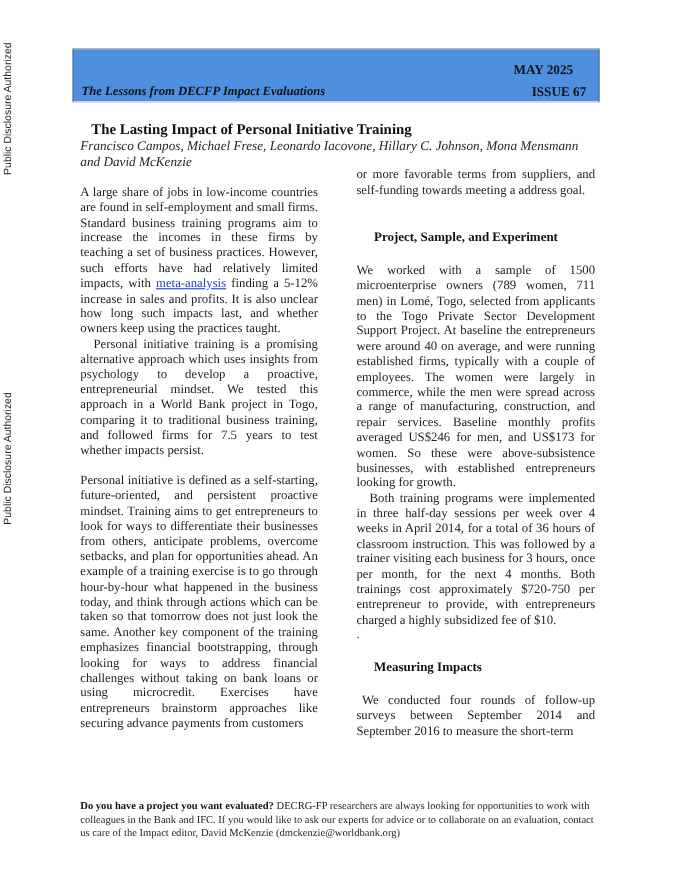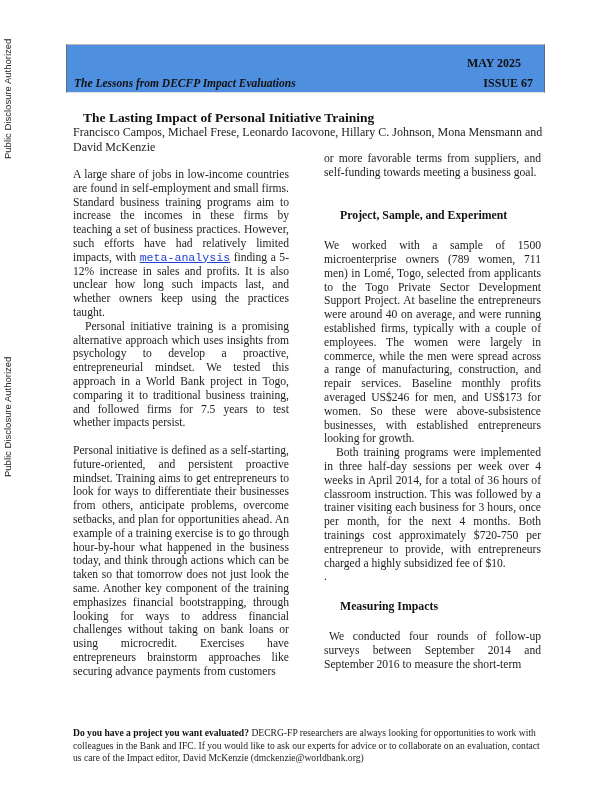--- a/index.html
+++ b/index.html
@@ -6,30 +6,30 @@
   body { width:612px; height:792px; position:relative; overflow:hidden; font-family:"Liberation Serif", serif; color:#1a1a1a; }
   .side { position:absolute; left:2px; width:18px; font-family:"Liberation Sans", sans-serif; font-size:9.5px; color:#222; writing-mode:vertical-rl; transform:rotate(180deg); white-space:nowrap; }
   .side.s1 { top:34px; height:125px; }
   .side.s2 { top:352px; height:125px; }
   .header { position:absolute; left:66px; top:44px; width:479px; height:49px; background:#4f8fe0; border-top:1px solid #b8b8b8; border-left:1px solid #5a6b85; border-right:1px solid #5a6b85; border-bottom:1px solid #e0e0e0; box-sizing:border-box; }
   .h-title { position:absolute; left:7px; top:2px; font-size:25px; font-weight:bold; color:#111; letter-spacing:0.2px; }
   .h-sub { position:absolute; left:7px; top:32px; font-size:11.5px; font-weight:bold; font-style:italic; color:#111;text-align:right; }
   .h-date { position:absolute; right:23px; top:11px; font-size:12px; font-weight:bold; color:#111; }
   .h-issue { position:absolute; right:11px; top:31px; font-size:12px; font-weight:bold; color:#111; }
   .art-title { position:absolute; left:83px; top:110px; font-size:13.5px; font-weight:bold; color:#111; }
-  .authors { position:absolute; left:73px; top:125px; width:470px; font-size:12px; line-height:14.5px; color:#222; }
+  .authors { position:absolute; left:73px; top:125px; width:470px; font-size:12px; font-style:italic; line-height:14.5px; color:#222; }
   .col { position:absolute; font-size:11.6px; line-height:13.8px; text-align:justify; color:#1d1d1d; }
   .col1 { left:73px; top:168px; width:216px; }
   .col2 { left:324px; top:152px; width:217px; }
   .col p { margin:0; }
   .col .ind { text-indent:12px; }
   .col .ind2 { text-indent:5px; }
   .col h3 { margin:16px; font-size:11.8px; font-weight:bold; line-height:13.8px; color:#111; }
   .gap { height:13.8px; }
-  a.link { color:#1f3fd0; text-decoration:underline;font-family:Liberation Mono, monospace; }
+  a.link { color:#1f3fd0; text-decoration:underline; }
   .footer { position:absolute; left:73px; top:727px; width:470px; font-size:9.6px; line-height:12.6px; color:#222; }
   .footer b { color:#111; }
 </style>
 </head>
 <body>
 
 <div class="side s1">Public Disclosure Authorized</div>
 <div class="side s2">Public Disclosure Authorized</div>
 
 <div class="header">
@@ -42,21 +42,21 @@
 <div class="authors">Francisco Campos, Michael Frese, Leonardo Iacovone, Hillary C. Johnson, Mona Mensmann and David McKenzie</div>
 
 <div class="col col1">
   <p><span>A large share of jobs in low-income countries are found in self-employment and small firms. Standard business training programs aim to increase the incomes in these firms by teaching a set of business practices. However, such efforts have had relatively limited impacts, with </span><a class="link">meta-analysis</a><span> finding a 5-12% increase in sales and profits. It is also unclear how long such impacts last, and whether owners keep using the practices taught.</span></p>
   <p class="ind">Personal initiative training is a promising alternative approach which uses insights from psychology to develop a proactive, entrepreneurial mindset. We tested this approach in a World Bank project in Togo, comparing it to traditional business training, and followed firms for 7.5 years to test whether impacts persist.</p>
   <div class="gap"></div>
   <p>Personal initiative is defined as a self-starting, future-oriented, and persistent proactive mindset. Training aims to get entrepreneurs to look for ways to differentiate their businesses from others, anticipate problems, overcome setbacks, and plan for opportunities ahead. An example of a training exercise is to go through hour-by-hour what happened in the business today, and think through actions which can be taken so that tomorrow does not just look the same. Another key component of the training emphasizes financial bootstrapping, through looking for ways to address financial challenges without taking on bank loans or using microcredit. Exercises have entrepreneurs brainstorm approaches like securing advance payments from customers</p>
 </div>
 
 <div class="col col2">
-  <p>or more favorable terms from suppliers, and self-funding towards meeting a business goal.</p>
+  <p>or more favorable terms from suppliers, and self-funding towards meeting a address goal.</p>
   <div class="gap"></div>
   <h3>Project, Sample, and Experiment</h3>
   <p>We worked with a sample of 1500 microenterprise owners (789 women, 711 men) in Lomé, Togo, selected from applicants to the Togo Private Sector Development Support Project. At baseline the entrepreneurs were around 40 on average, and were running established firms, typically with a couple of employees. The women were largely in commerce, while the men were spread across a range of manufacturing, construction, and repair services. Baseline monthly profits averaged US$246 for men, and US$173 for women. So these were above-subsistence businesses, with established entrepreneurs looking for growth.</p>
   <p class="ind">Both training programs were implemented in three half-day sessions per week over 4 weeks in April 2014, for a total of 36 hours of classroom instruction. This was followed by a trainer visiting each business for 3 hours, once per month, for the next 4 months. Both trainings cost approximately $720-750 per entrepreneur to provide, with entrepreneurs charged a highly subsidized fee of $10.</p>
   <p>.</p>
   <h3>Measuring Impacts</h3>
   <p class="ind2">We conducted four rounds of follow-up surveys between September 2014 and September 2016 to measure the short-term</p>
 </div>
 
 <div class="footer"><b>Do you have a project you want evaluated?</b><span> DECRG-FP researchers are always looking for opportunities to work with colleagues in the Bank and IFC. If you would like to ask our experts for advice or to collaborate on an evaluation, contact us care of the Impact editor, David McKenzie (dmckenzie@worldbank.org)</span></div>

